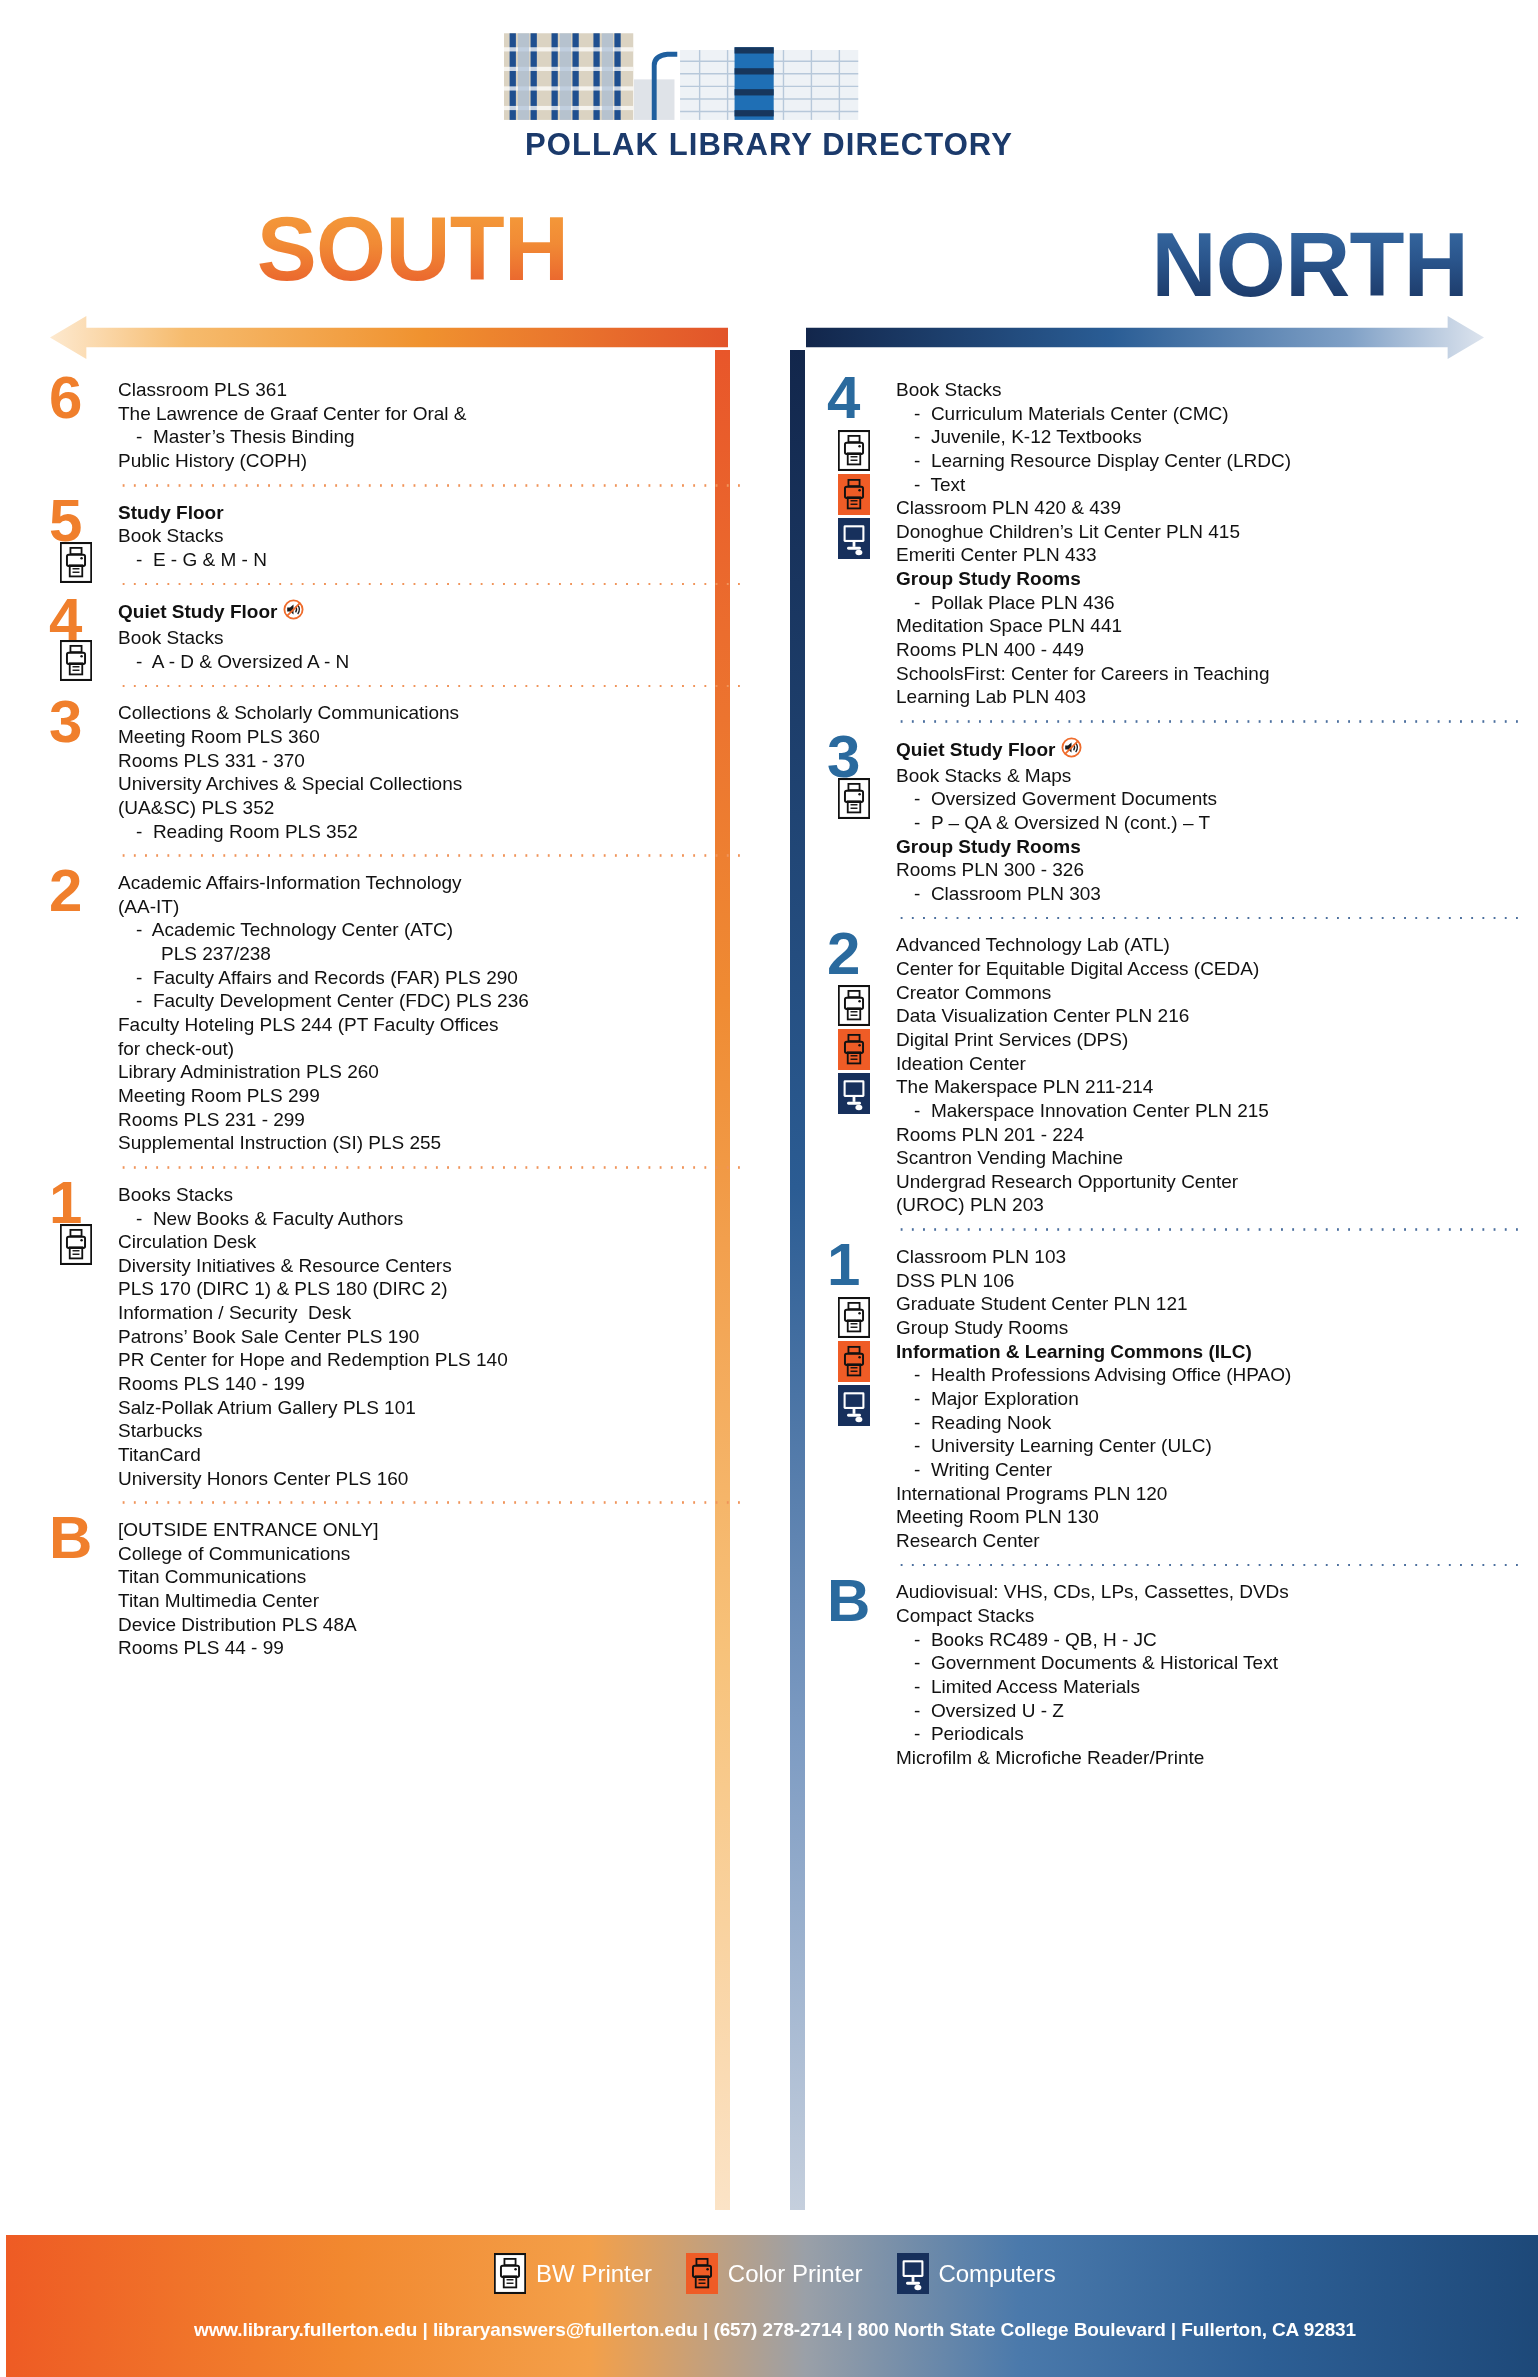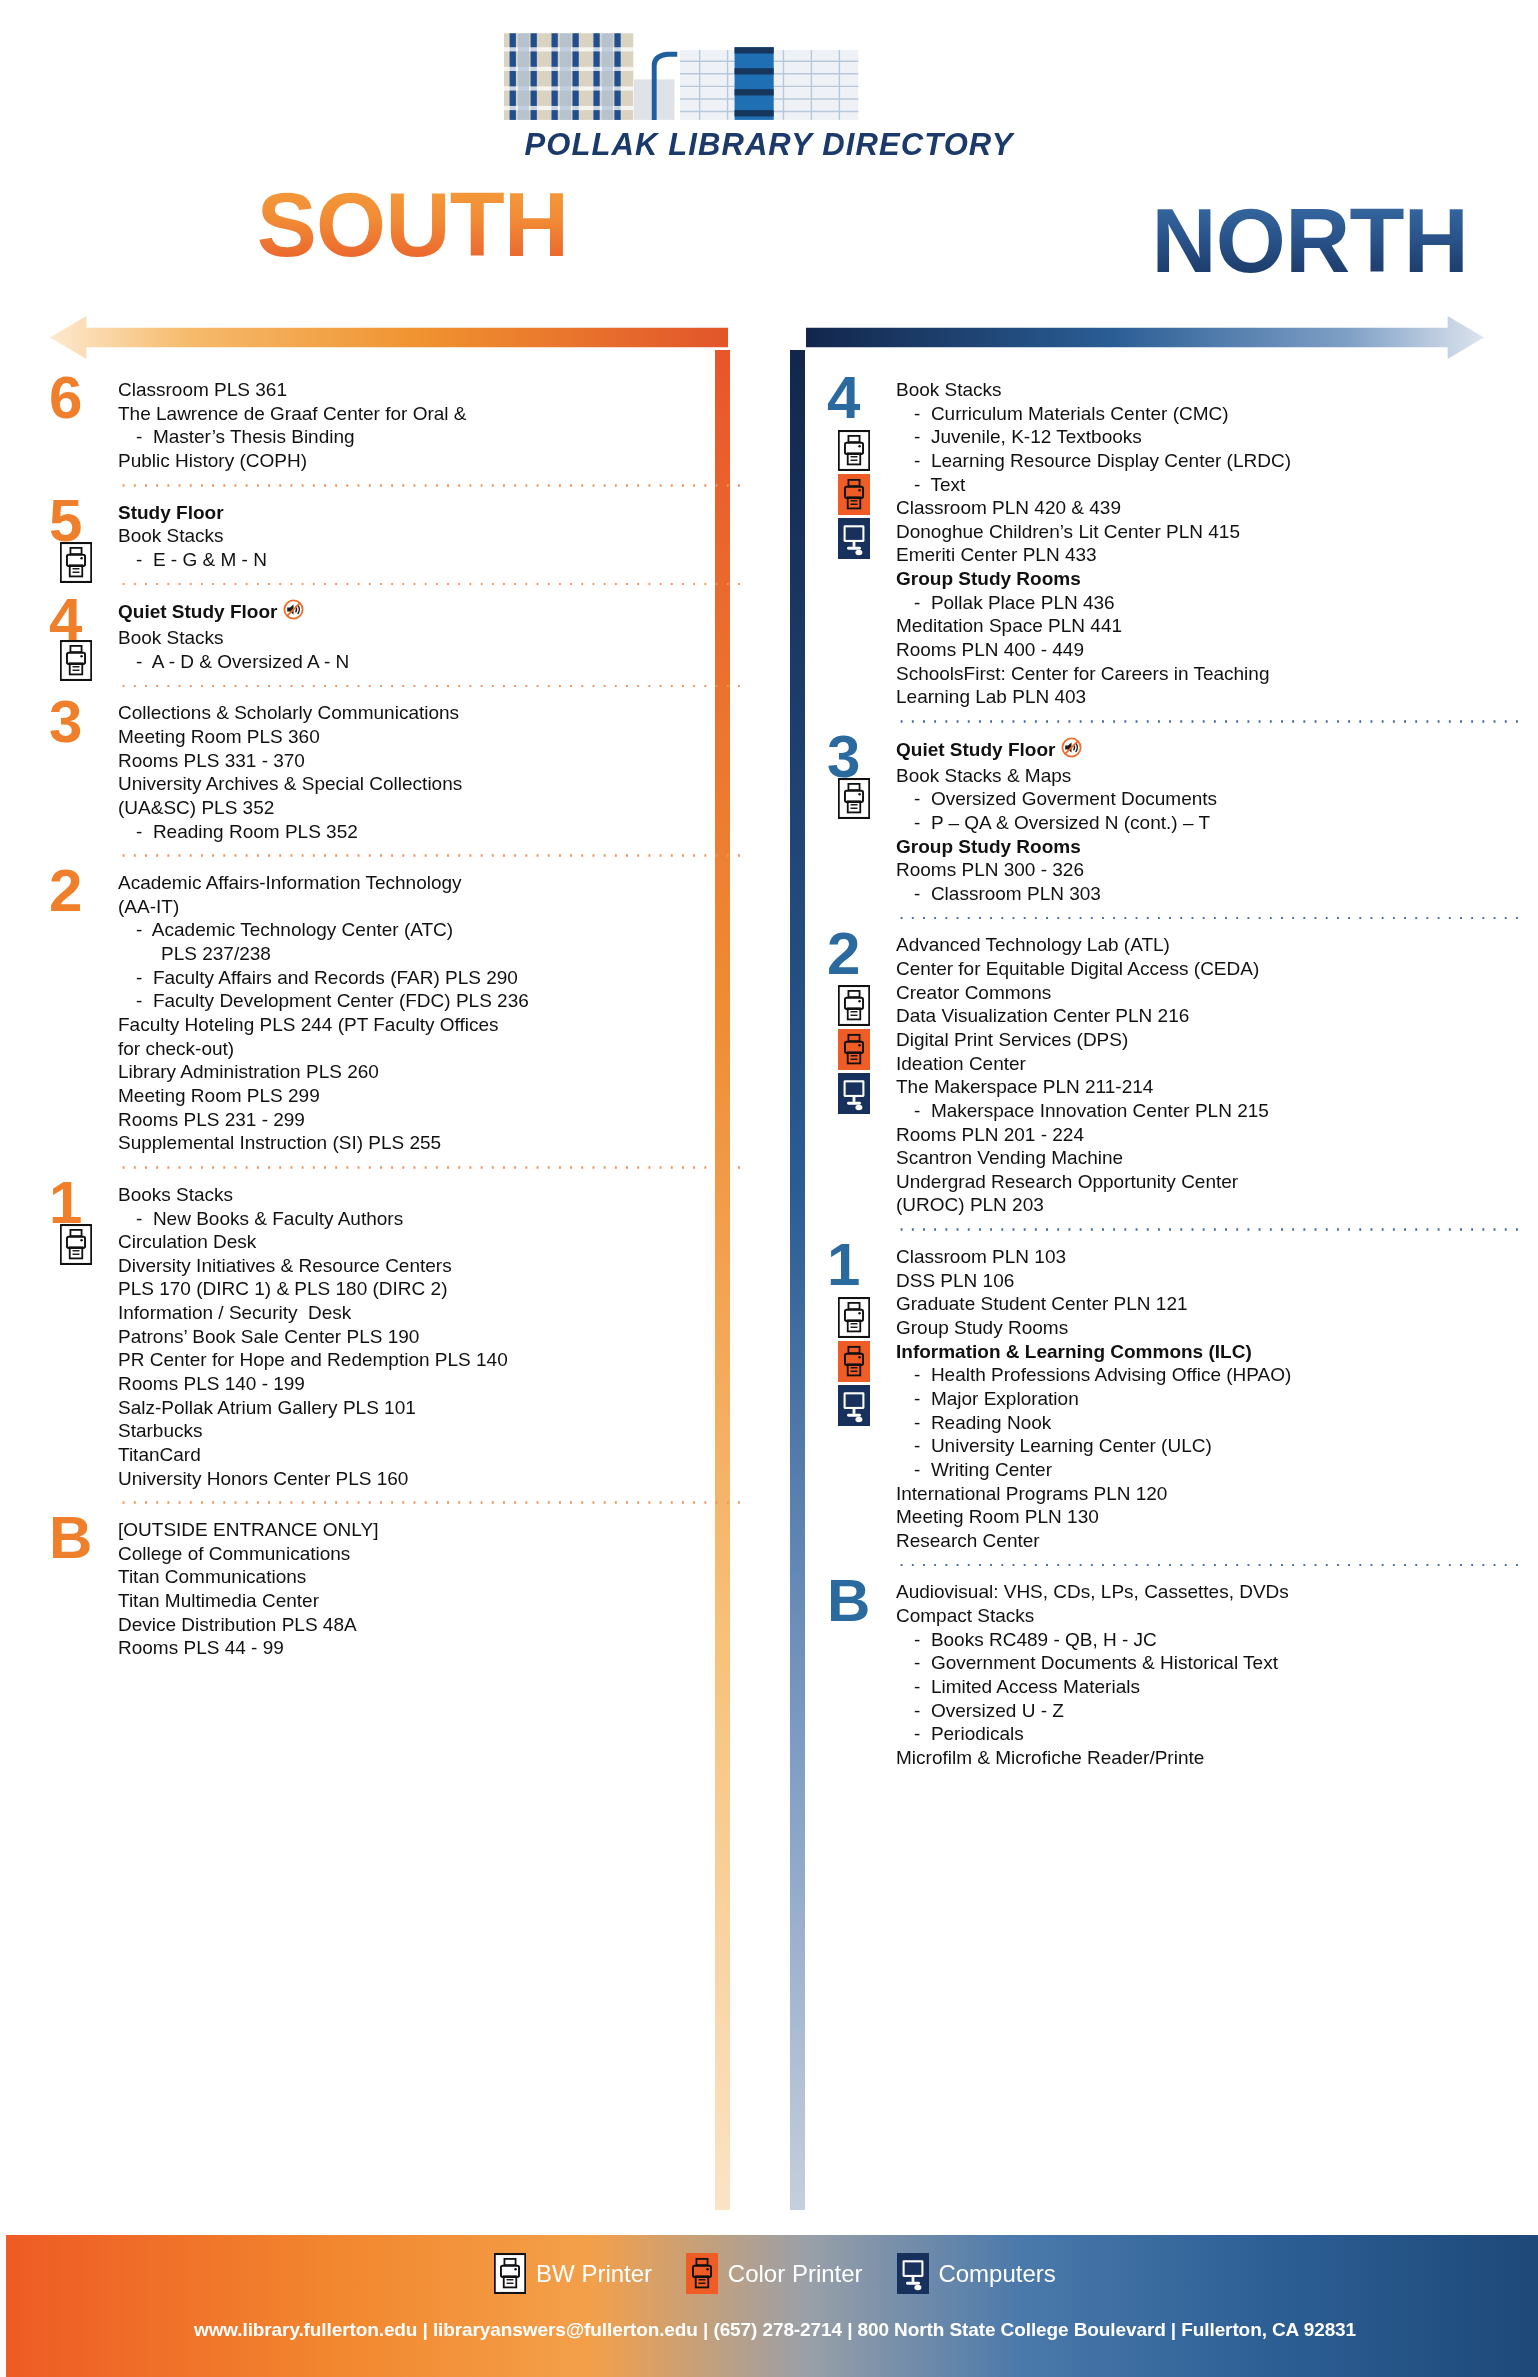--- a/index.html
+++ b/index.html
@@ -5,31 +5,31 @@
   * { box-sizing: border-box; margin: 0; padding: 0; }
   html, body {
     width: 1538px; height: 2377px;
     background: #ffffff;
     font-family: "Liberation Sans", sans-serif;
     overflow: hidden;
   }
   #poster { position: relative; width: 1538px; height: 2377px; background:#fff; }
 
   
-  .logo-wrap { position:absolute; left:0; top:15.4px; width:1538px; text-align:center;font-style:italic; }
+  .logo-wrap { position:absolute; left:0; top:15.4px; width:1538px; text-align:center; }
   .logo-art { display:inline-block; height:105px; width:531px; position:relative; }
   .logo-title {
     margin-top: 4.2px;
     font-family:"Liberation Sans", sans-serif;
     font-weight:bold; font-size:31px; letter-spacing:1.1px;
     color:#1b3a6b;
   }
 
   
-  .dir-head { position:absolute; top:180px; height:84px; }
+  .dir-head { position:absolute; top:204px; height:84px; }
   .dir-title {
     font-weight:bold; font-size:90px; letter-spacing:-0.7px; line-height:1;
     background-clip:text; -webkit-background-clip:text; color:transparent;
     font-family:"Liberation Sans", sans-serif;
   }
   #south-head { left:84px; width:657px; text-align:center; }
   #north-head { left:811px; width:657px; text-align:right;margin-top:16px; }
   #south-title { background-image:linear-gradient(180deg,#f5a03c 0%, #f18a35 45%, #e8582b 100%); }
   #north-title { background-image:linear-gradient(180deg,#3a6fa8 0%, #2a558c 45%, #17305c 100%); }
 

